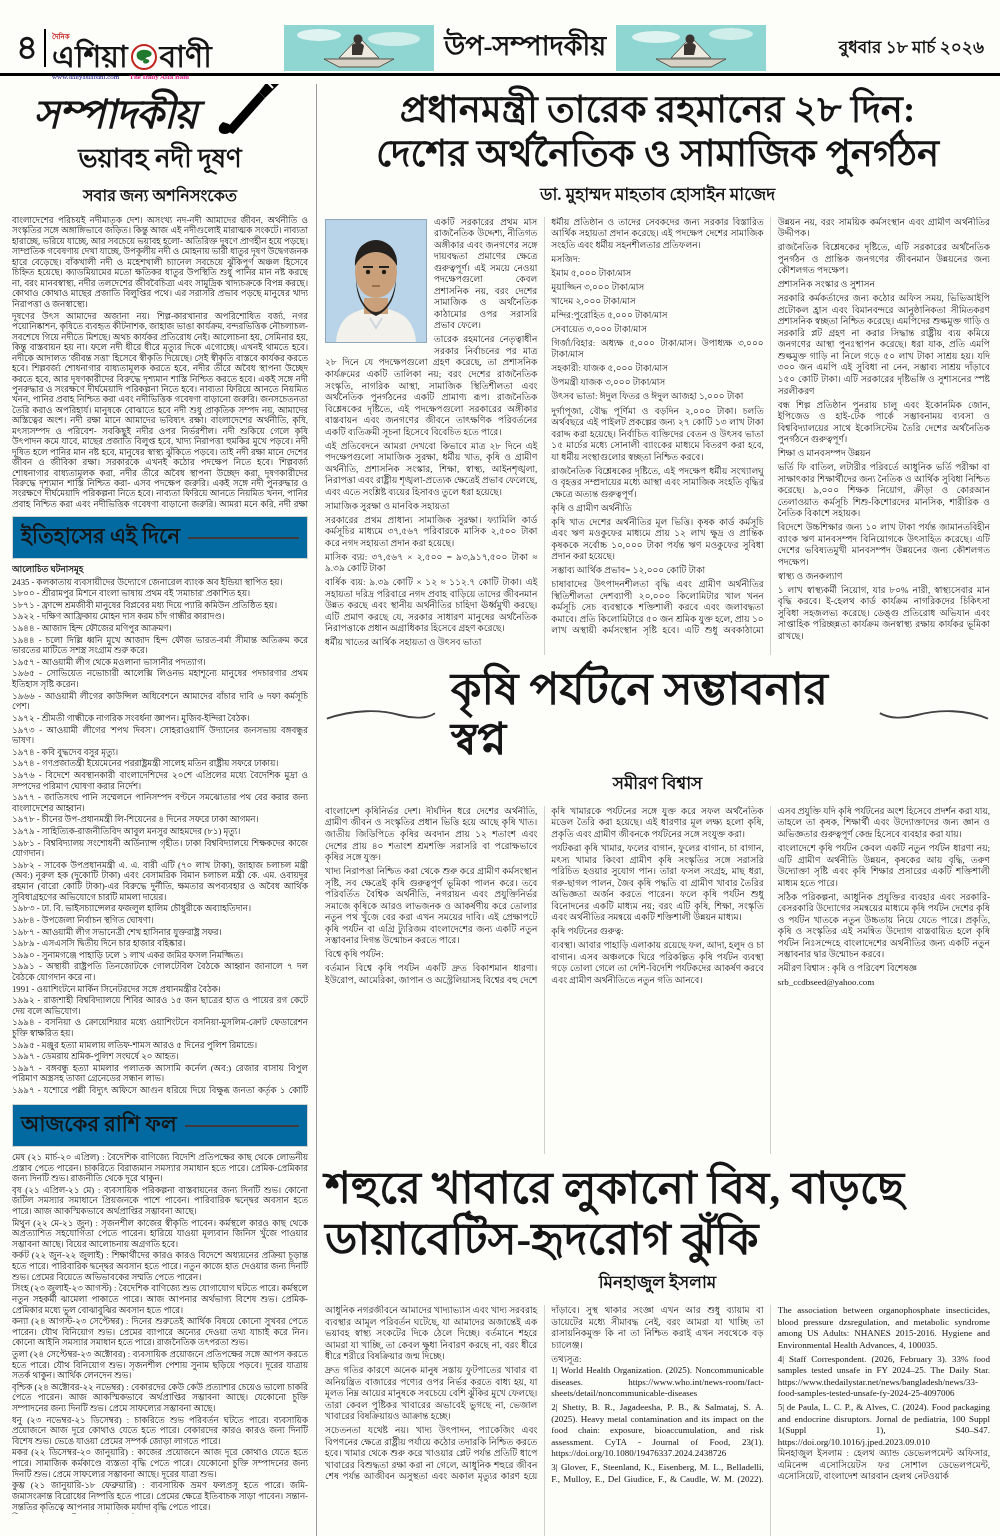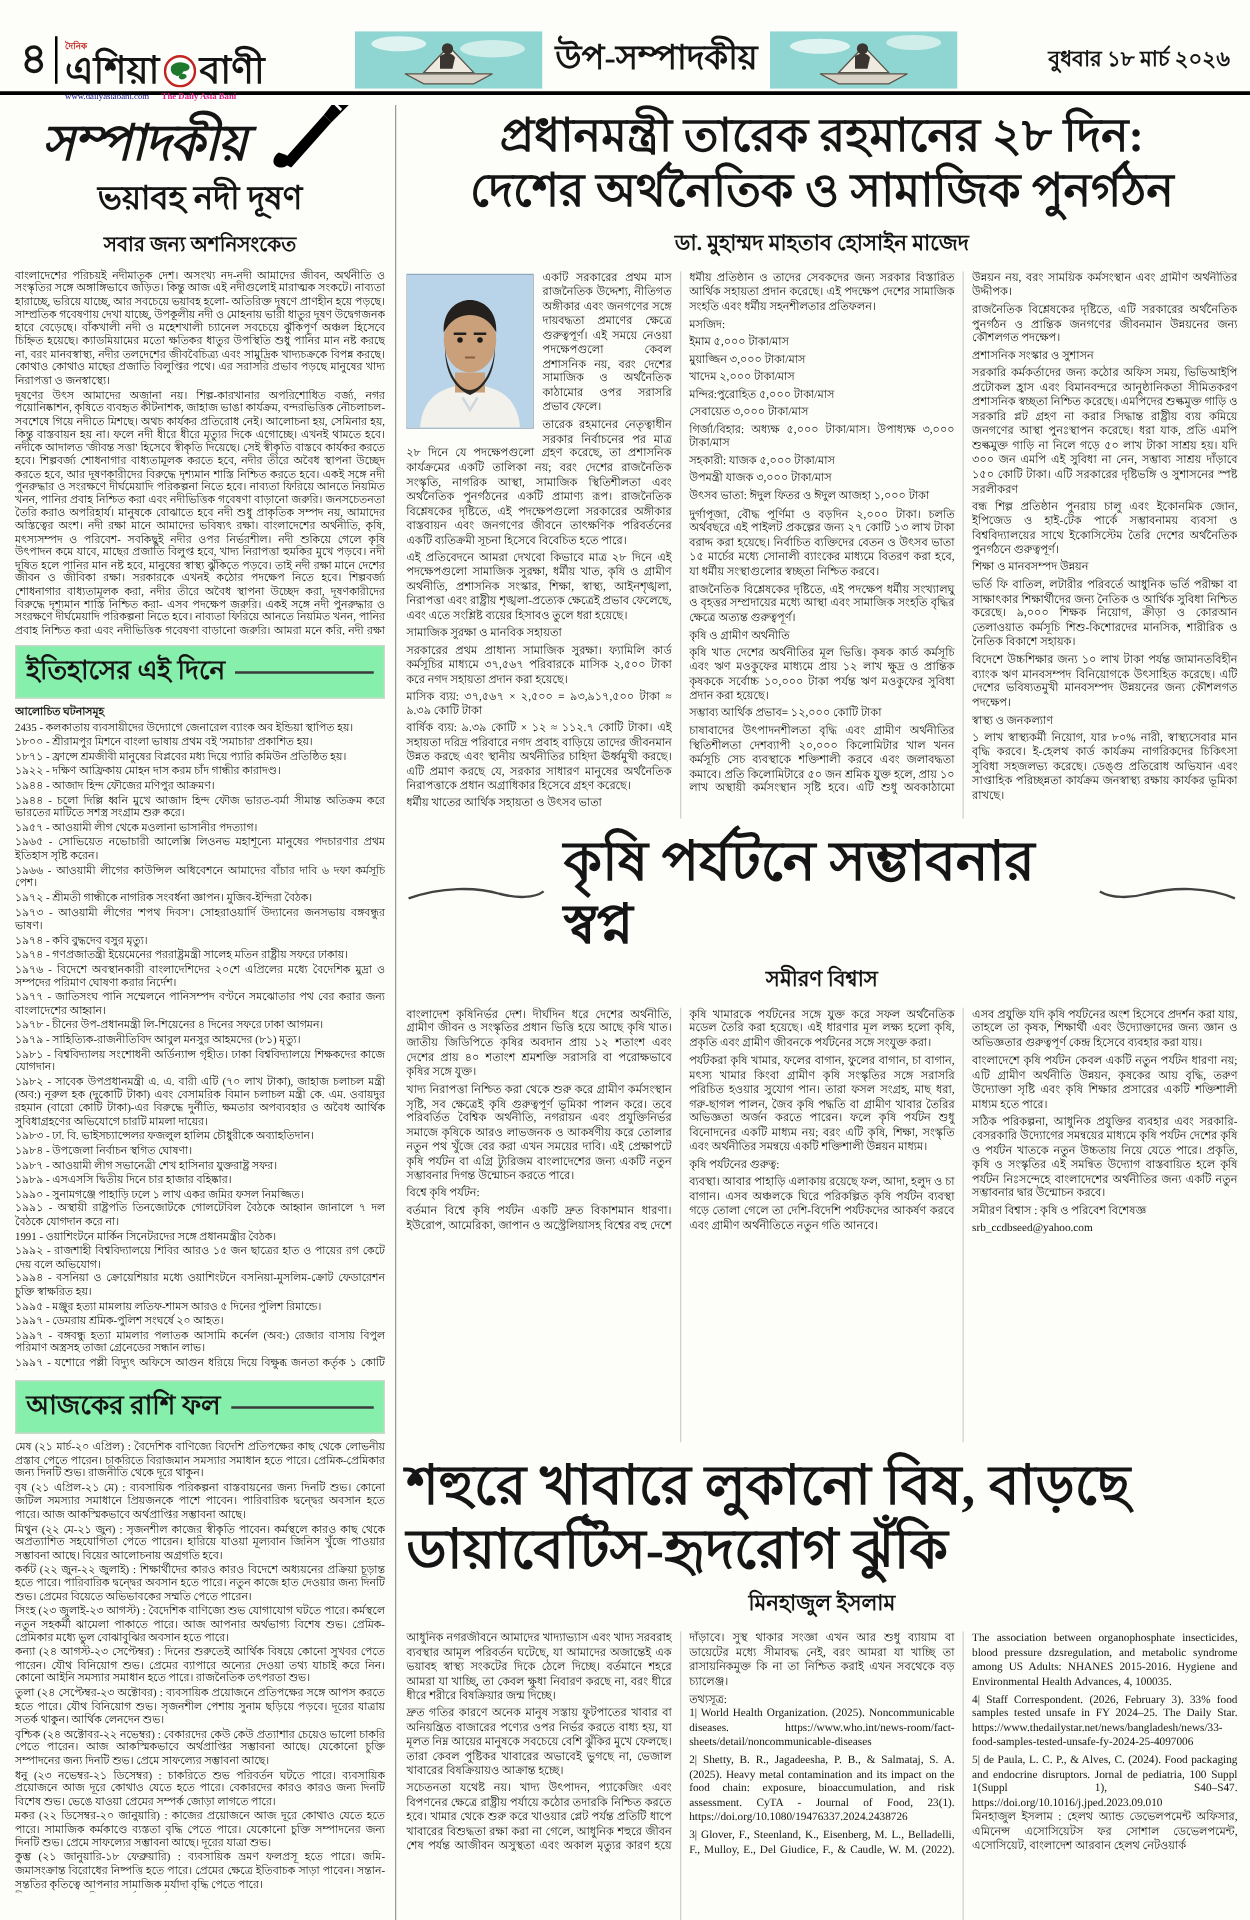--- a/index.html
+++ b/index.html
@@ -28,21 +28,21 @@
   .main{flex:1;min-width:0;}
   
   .editorial{height:424px;overflow:hidden;}
   .masthead{display:flex;justify-content:center;align-items:flex-end;gap:18px;margin-top:2px;}
   .masthead-word{font-size:40px;font-weight:bold;font-style:italic;letter-spacing:-1px;line-height:1.05;}
   .pen{width:72px;height:64px;flex:none;margin-top:-14px;}
   .ed-title{text-align:center;font-size:26px;font-weight:bold;margin:2px 0 0;}
   .ed-sub{text-align:center;font-size:16px;font-weight:bold;margin:1px 0 5px;}
   .body-sm p{margin:0 0 2px;font-size:8.7px;line-height:1.2;text-align:justify;}
   
-  .secbar{display:flex;align-items:center;gap:8px;background:#86efac;border:1px solid #d6d4cf;
+  .secbar{display:flex;align-items:center;gap:8px;background:#0369a1;border:1px solid #d6d4cf;
           padding:3px 8px;margin:8px 0 5px;}
   .secbar-t{font-size:21px;font-weight:bold;white-space:nowrap;}
   .secbar-rule{flex:1;height:2px;background:#3c3c3c;}
   .history{height:588px;overflow:hidden;}
   .history .intro{font-size:8.7px;font-weight:bold;margin:0 0 2px;}
   .history p,.rashi p{margin:0 0 1px;font-size:8.7px;line-height:1.22;text-align:justify;}
   .rashi{height:418px;overflow:hidden;}
   
   .a1-title{font-size:37px;font-weight:bold;text-align:center;line-height:1.2;margin:4px 30px 0;}
   .byline{font-size:17px;font-weight:bold;text-align:center;margin:4px 0 8px;}

